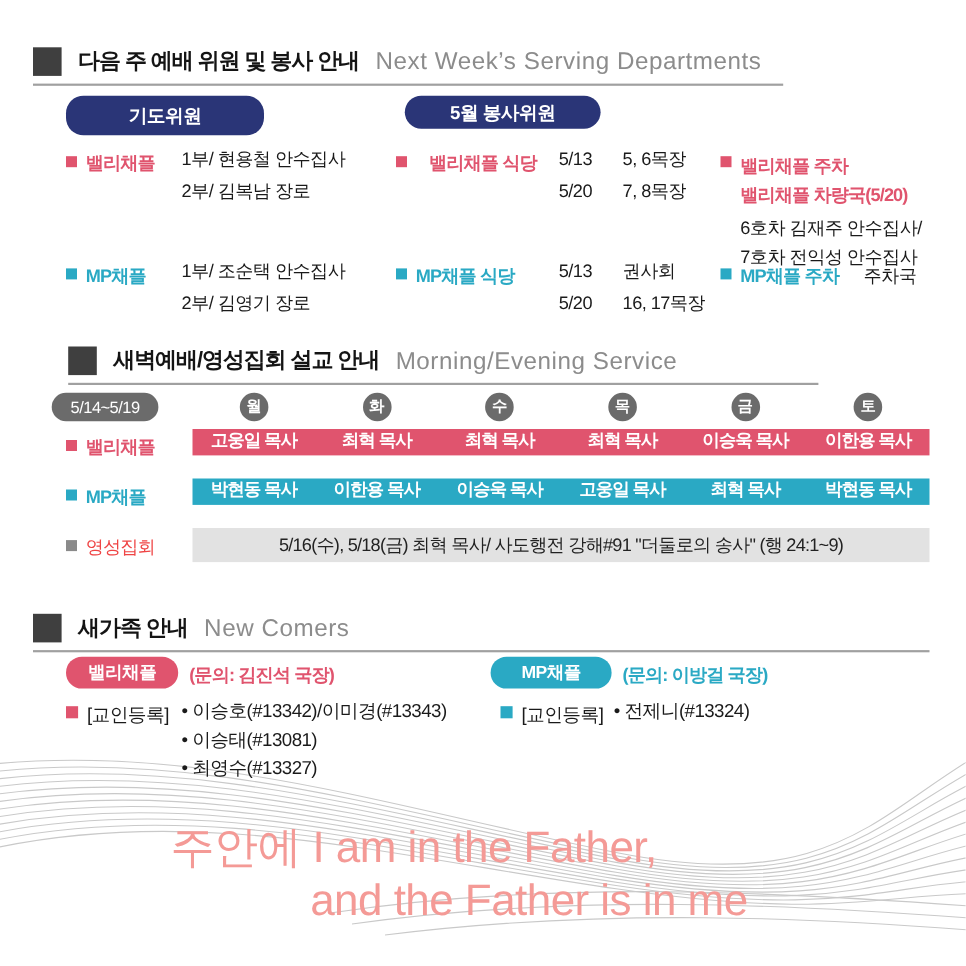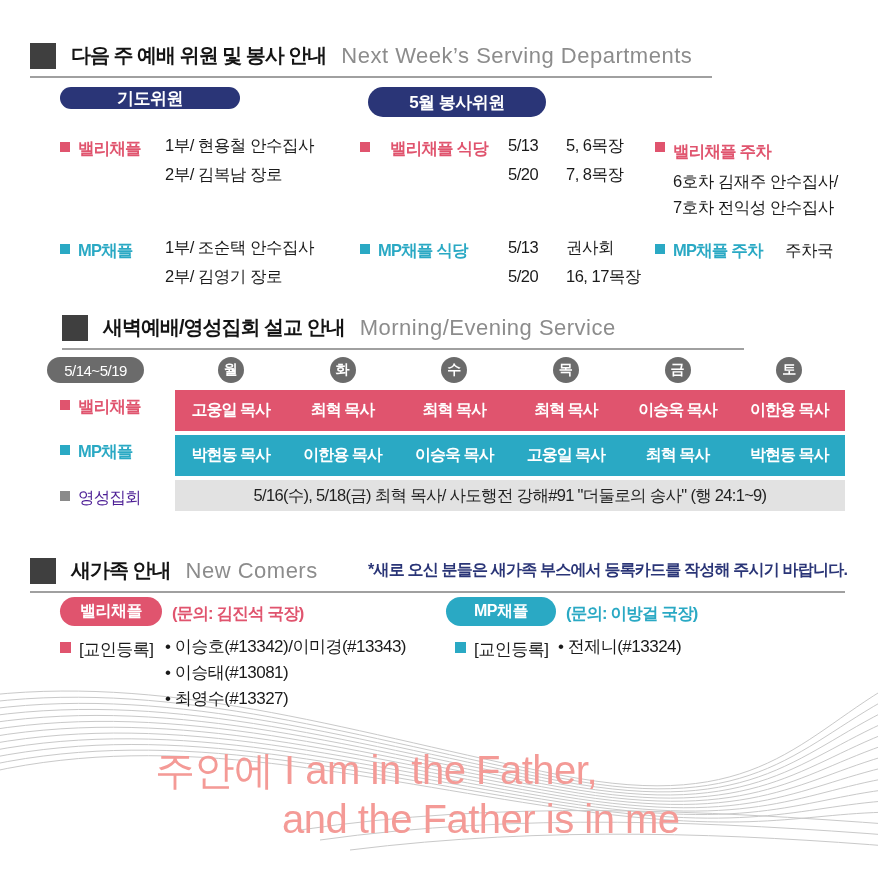--- a/index.html
+++ b/index.html
@@ -8,33 +8,33 @@
   .abs{position:absolute;}
   
   .sec-header{display:flex;align-items:center;gap:15px;border-bottom:2px solid #a0a0a0;padding-bottom:7px;}
   .sec-square{width:26px;height:26px;background:#3f3f3f;flex:0 0 auto;}
   .sec-title{font-size:20px;font-weight:bold;color:#141414;letter-spacing:-1px;white-space:nowrap;}
   .sec-sub{font-size:22px;color:#8c8c8c;letter-spacing:0.5px;white-space:nowrap;}
   
   .pill-navy{background:#2a3577;color:#fff;border-radius:16px;display:flex;align-items:center;justify-content:center;font-weight:bold;font-size:17px;letter-spacing:-0.5px;}
   .pill-small{color:#fff;border-radius:15px;display:flex;align-items:center;justify-content:center;font-weight:bold;font-size:16px;letter-spacing:-0.5px;}
   
-  .pink{color:#e0546e;} .cyan{color:#2aa9c4;} .gray{color:#4c1d95;font-family:Liberation Serif, serif;}
+  .pink{color:#e0546e;} .cyan{color:#2aa9c4;} .gray{color:#ef4444;font-family:Liberation Serif, serif;}
   .bg-pink{background:#e0546e;} .bg-cyan{background:#2aa9c4;} .bg-gray{background:#6b6b6b;}
   .sq{width:10px;height:10px;display:inline-block;flex:0 0 auto;}
   .lbl{font-weight:bold;font-size:16.5px;letter-spacing:-0.8px;white-space:nowrap;}
   .body-txt{font-size:16.5px;color:#1a1a1a;letter-spacing:-0.5px;white-space:nowrap;}
   .row-flex{display:flex;align-items:flex-start;gap:8px;}
   .lines div{line-height:29px;}
   
   .day-row{display:flex;width:670px;}
   .day-cell{flex:1;display:flex;justify-content:center;}
   .day-circle{width:26px;height:26px;border-radius:50%;background:#6b6b6b;color:#fff;font-size:14px;font-weight:bold;display:flex;align-items:center;justify-content:center;}
   .range-pill{background:#6b6b6b;color:#fff;border-radius:13px;font-size:15px;display:flex;align-items:center;justify-content:center;letter-spacing:-0.5px;}
-  .bar{display:flex;width:670px;height:41px;align-items:center;}
+  .bar{display:flex;width:670px;height:24px;}
   .bar span{flex:1;text-align:center;color:#fff;font-size:16px;font-weight:bold;letter-spacing:-1px;}
   .bar-gray{width:670px;height:31px;background:#e2e2e2;display:flex;align-items:center;justify-content:center;font-size:16.5px;color:#222;letter-spacing:-0.7px;font-weight:bold;}
   .note-navy{color:#2a3577;font-weight:bold;font-size:16px;letter-spacing:-0.8px;white-space:nowrap;}
   .members div{line-height:26px;}
   .footer-verse{color:#f49a96;font-size:40px;letter-spacing:-0.5px;white-space:nowrap;}
   .dates-grid{display:grid;grid-template-columns:48px auto;column-gap:10px;}
   .dates-grid div{line-height:29px;}
 </style>
 </head>
 <body>
@@ -60,21 +60,21 @@
       <path d="M 350 210 C 550 185, 740 194, 900 207"></path>
     </g>
   </svg>
 
   <div class="abs sec-header" style="left:30px;top:42px;width:682px;z-index:1;">
     <div class="sec-square"></div>
     <div class="sec-title">다음 주 예배 위원 및 봉사 안내</div>
     <div class="sec-sub">Next Week’s Serving Departments</div>
   </div>
 
-  <div class="abs pill-navy" style="left:60px;top:87px;width:180px;height:22px;z-index:1;">기도위원</div>
+  <div class="abs pill-navy" style="left:60px;top:87px;width:180px;height:36px;z-index:1;">기도위원</div>
   <div class="abs pill-navy" style="left:368px;top:87px;width:178px;height:30px;z-index:1;">5월 봉사위원</div>
 
   <div class="abs row-flex" style="left:60px;top:138px;z-index:1;">
     <span class="sq bg-pink" style="margin-top:4px;"></span>
     <span class="lbl pink">밸리채플</span>
   </div>
   <div class="abs lines body-txt" style="left:165px;top:131px;z-index:1;">
     <div>1부/ 현용철 안수집사</div>
     <div>2부/ 김복남 장로</div>
   </div>
@@ -87,20 +87,21 @@
     <div>5/13</div>
     <div>5, 6목장</div>
     <div>5/20</div>
     <div>7, 8목장</div>
   </div>
 
   <div class="abs row-flex" style="left:655px;top:138px;z-index:1;">
     <span class="sq bg-pink" style="margin-top:4px;"></span>
     <div>
       <div class="lbl pink" style="line-height:27px;">밸리채플 주차</div>
+      <div class="lbl pink" style="line-height:27px;">밸리채플 차량국(5/20)</div>
       <div class="body-txt" style="line-height:26px;margin-top:3px;">6호차 김재주 안수집사/</div>
       <div class="body-txt" style="line-height:26px;">7호차 전익성 안수집사</div>
     </div>
   </div>
 
   <div class="abs row-flex" style="left:60px;top:240px;z-index:1;">
     <span class="sq bg-cyan" style="margin-top:4px;"></span>
     <span class="lbl cyan">MP채플</span>
   </div>
   <div class="abs lines body-txt" style="left:165px;top:233px;z-index:1;">
@@ -183,21 +184,20 @@
   <div class="abs row-flex" style="left:60px;top:487px;z-index:1;">
     <span class="sq bg-gray" style="margin-top:4px;background:#8a8a8a;"></span>
     <span class="lbl gray" style="font-weight:normal;">영성집회</span>
   </div>
   <div class="abs bar-gray" style="left:175px;top:480px;z-index:1;font-weight:normal;">5/16(수), 5/18(금) 최혁 목사/ 사도행전 강해#91 "더둘로의 송사" (행 24:1~9)</div>
 
   <div class="abs sec-header" style="left:30px;top:557px;width:815px;z-index:1;">
     <div class="sec-square"></div>
     <div class="sec-title">새가족 안내</div>
     <div class="sec-sub">New Comers</div>
-    <div class="note-navy abs" style="left:338px;top:3px;">*새로 오신 분들은 새가족 부스에서 등록카드를 작성해 주시기 바랍니다.</div>
   </div>
 
   <div class="abs pill-small bg-pink" style="left:60px;top:597px;width:102px;height:29px;z-index:1;">밸리채플</div>
   <div class="abs lbl pink" style="left:172px;top:603px;z-index:1;">(문의: 김진석 국장)</div>
 
   <div class="abs row-flex" style="left:60px;top:638px;z-index:1;">
     <span class="sq bg-pink" style="margin-top:4px;width:11px;height:11px;"></span>
     <span class="body-txt" style="font-size:17px;">[교인등록]</span>
   </div>
   <div class="abs members body-txt" style="left:165px;top:634px;z-index:1;font-size:17px;">

